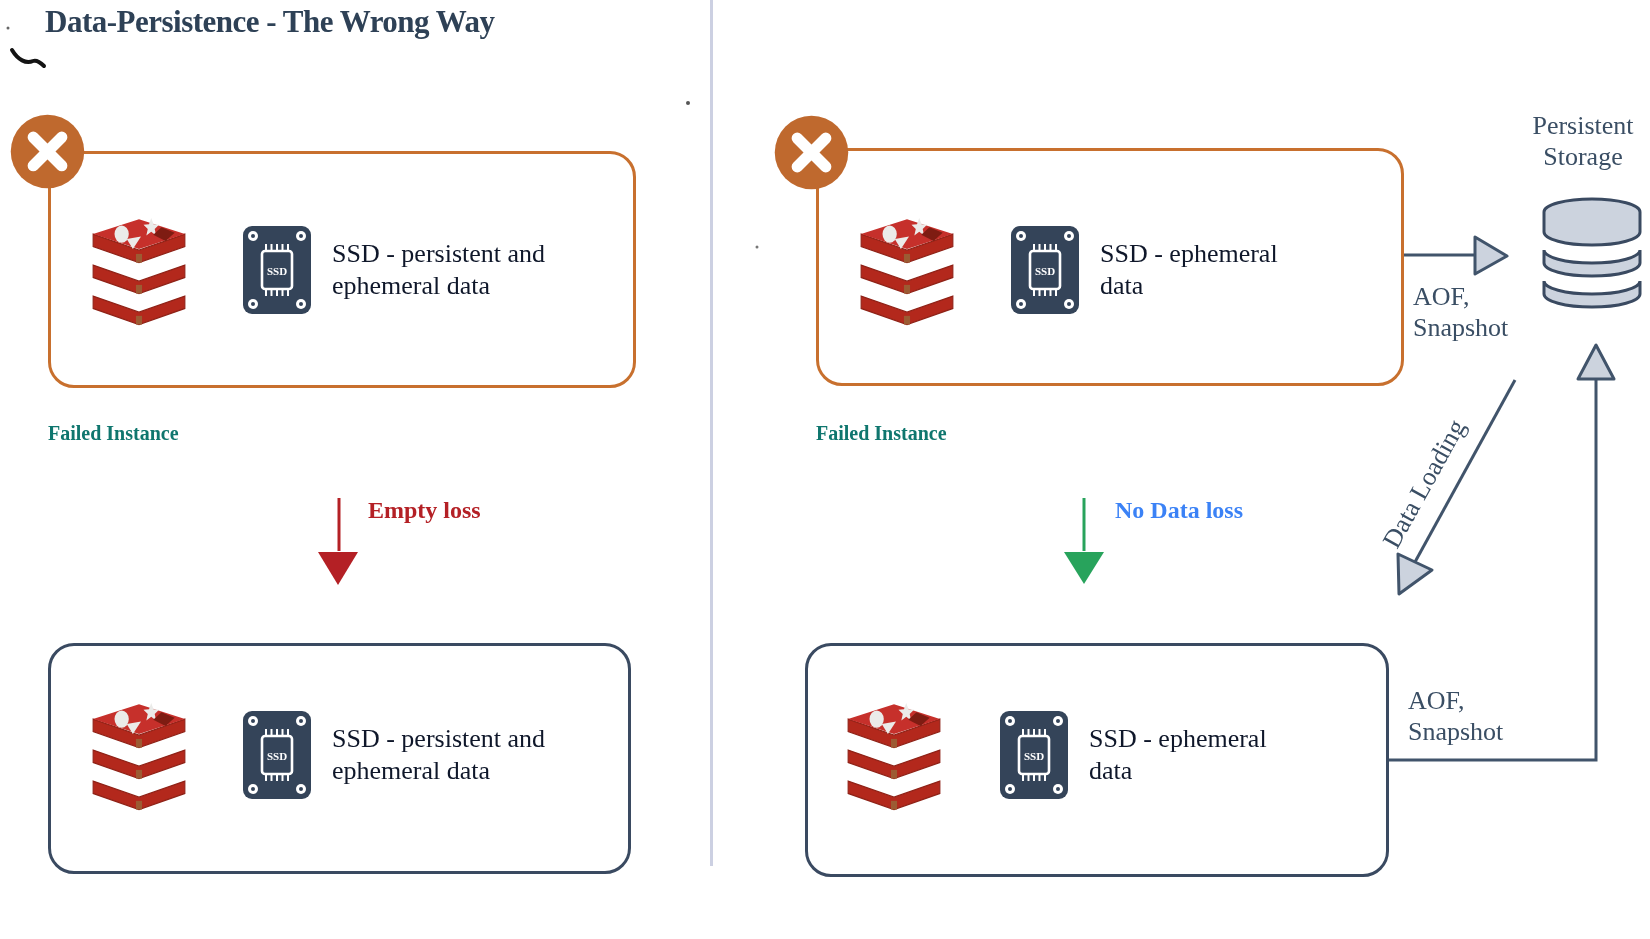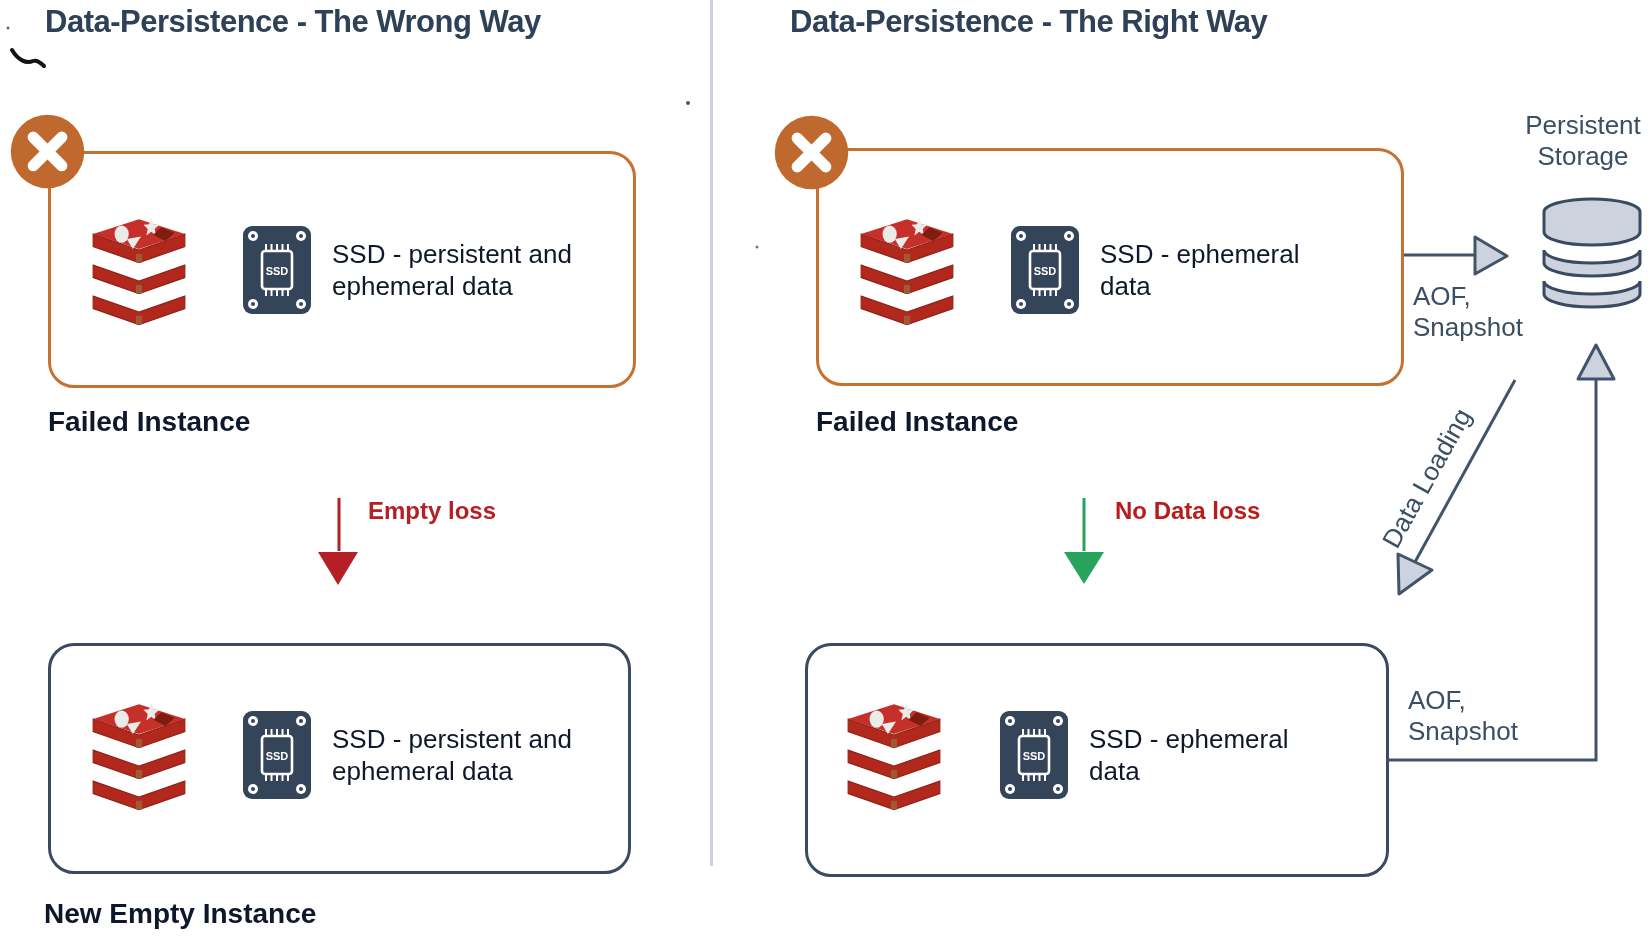--- a/index.html
+++ b/index.html
@@ -1,25 +1,25 @@
 <!DOCTYPE html>
 <html><head>
 <meta charset="utf-8">
 <style>
   html,body{margin:0;padding:0;background:#fff;}
   #stage{position:relative;width:1650px;height:939px;background:#ffffff;overflow:hidden;
-         font-family:Liberation Sans, sans-serif;color:#2e4156;border-radius:27px;}
+         font-family:Liberation Serif, serif;color:#2e4156;border-radius:27px;}
   .abs{position:absolute;}
   .title{font-size:31px;font-weight:bold;letter-spacing:-0.5px;color:#2e4156;white-space:nowrap;}
-  .boxlabel{font-size:28px;font-weight:bold;color:#0f172a;white-space:nowrap;}
+  .boxlabel{font-size:20px;font-weight:bold;color:#0f766e;white-space:nowrap;margin-top:16px;}
   .boxtext{font-size:26px;line-height:32px;color:#0f172a;white-space:nowrap;}
   .annot{font-size:26px;line-height:31px;color:#3a4e64;white-space:nowrap;}
   .arrowlabel{font-size:24px;font-weight:bold;white-space:nowrap;}
   .red{color:#b42025;}
-  .green{color:#b91c1c;}
+  .green{color:#3b82f6;}
   .instancebox{position:absolute;border-radius:26px;background:#fff;}
   .orangebox{border:3px solid #c8702e;}
   .navybox{border:3px solid #3a4a61;}
   .badge{position:absolute;width:75px;height:75px;}
   .divider{position:absolute;width:3px;background:#ccd0e2;}
   .storage-label{text-align:center;}
   .rot-label{transform-origin:0 100%;transform:rotate(-61deg);height:32px;}
   svg{display:block;}
   .iconwrap{position:absolute;text-align:right;}
   #overlay{position:absolute;left:0;top:0;pointer-events:none;}
@@ -161,23 +161,21 @@
         <use href="#sym-ssd"></use>
       </svg>
     <svg class="abs" style="left:0;top:0;" width="70" height="90" viewBox="0 0 70 90">
       <text x="35" y="50" text-anchor="middle" font-size="11" font-weight="bold" fill="#ffffff">SSD</text>
     </svg>
   </div>
   <div class="abs boxtext" style="left:332px;top:723px;">
     <div>SSD - persistent and</div>
     <div>ephemeral data</div>
   </div>
-  <div class="abs boxlabel" style="left:44px;top:898px;">New Empty Instance</div>
-
-  <div class="abs title" style="left:790px;top:4px;">Data-Persistence - The Right Way</div>
+
 
   <div class="instancebox orangebox" style="left:816px;top:148px;width:582px;height:232px;"></div>
   <div class="badge" style="left:774px;top:115px;">
     <svg width="75" height="75">
         <use href="#sym-xbadge"></use>
       </svg>
   </div>
   <div class="iconwrap" style="left:856px;top:218px;">
     <svg width="102" height="109" viewBox="0 0 100 88" preserveAspectRatio="none">
         <use href="#sym-redis"></use>

